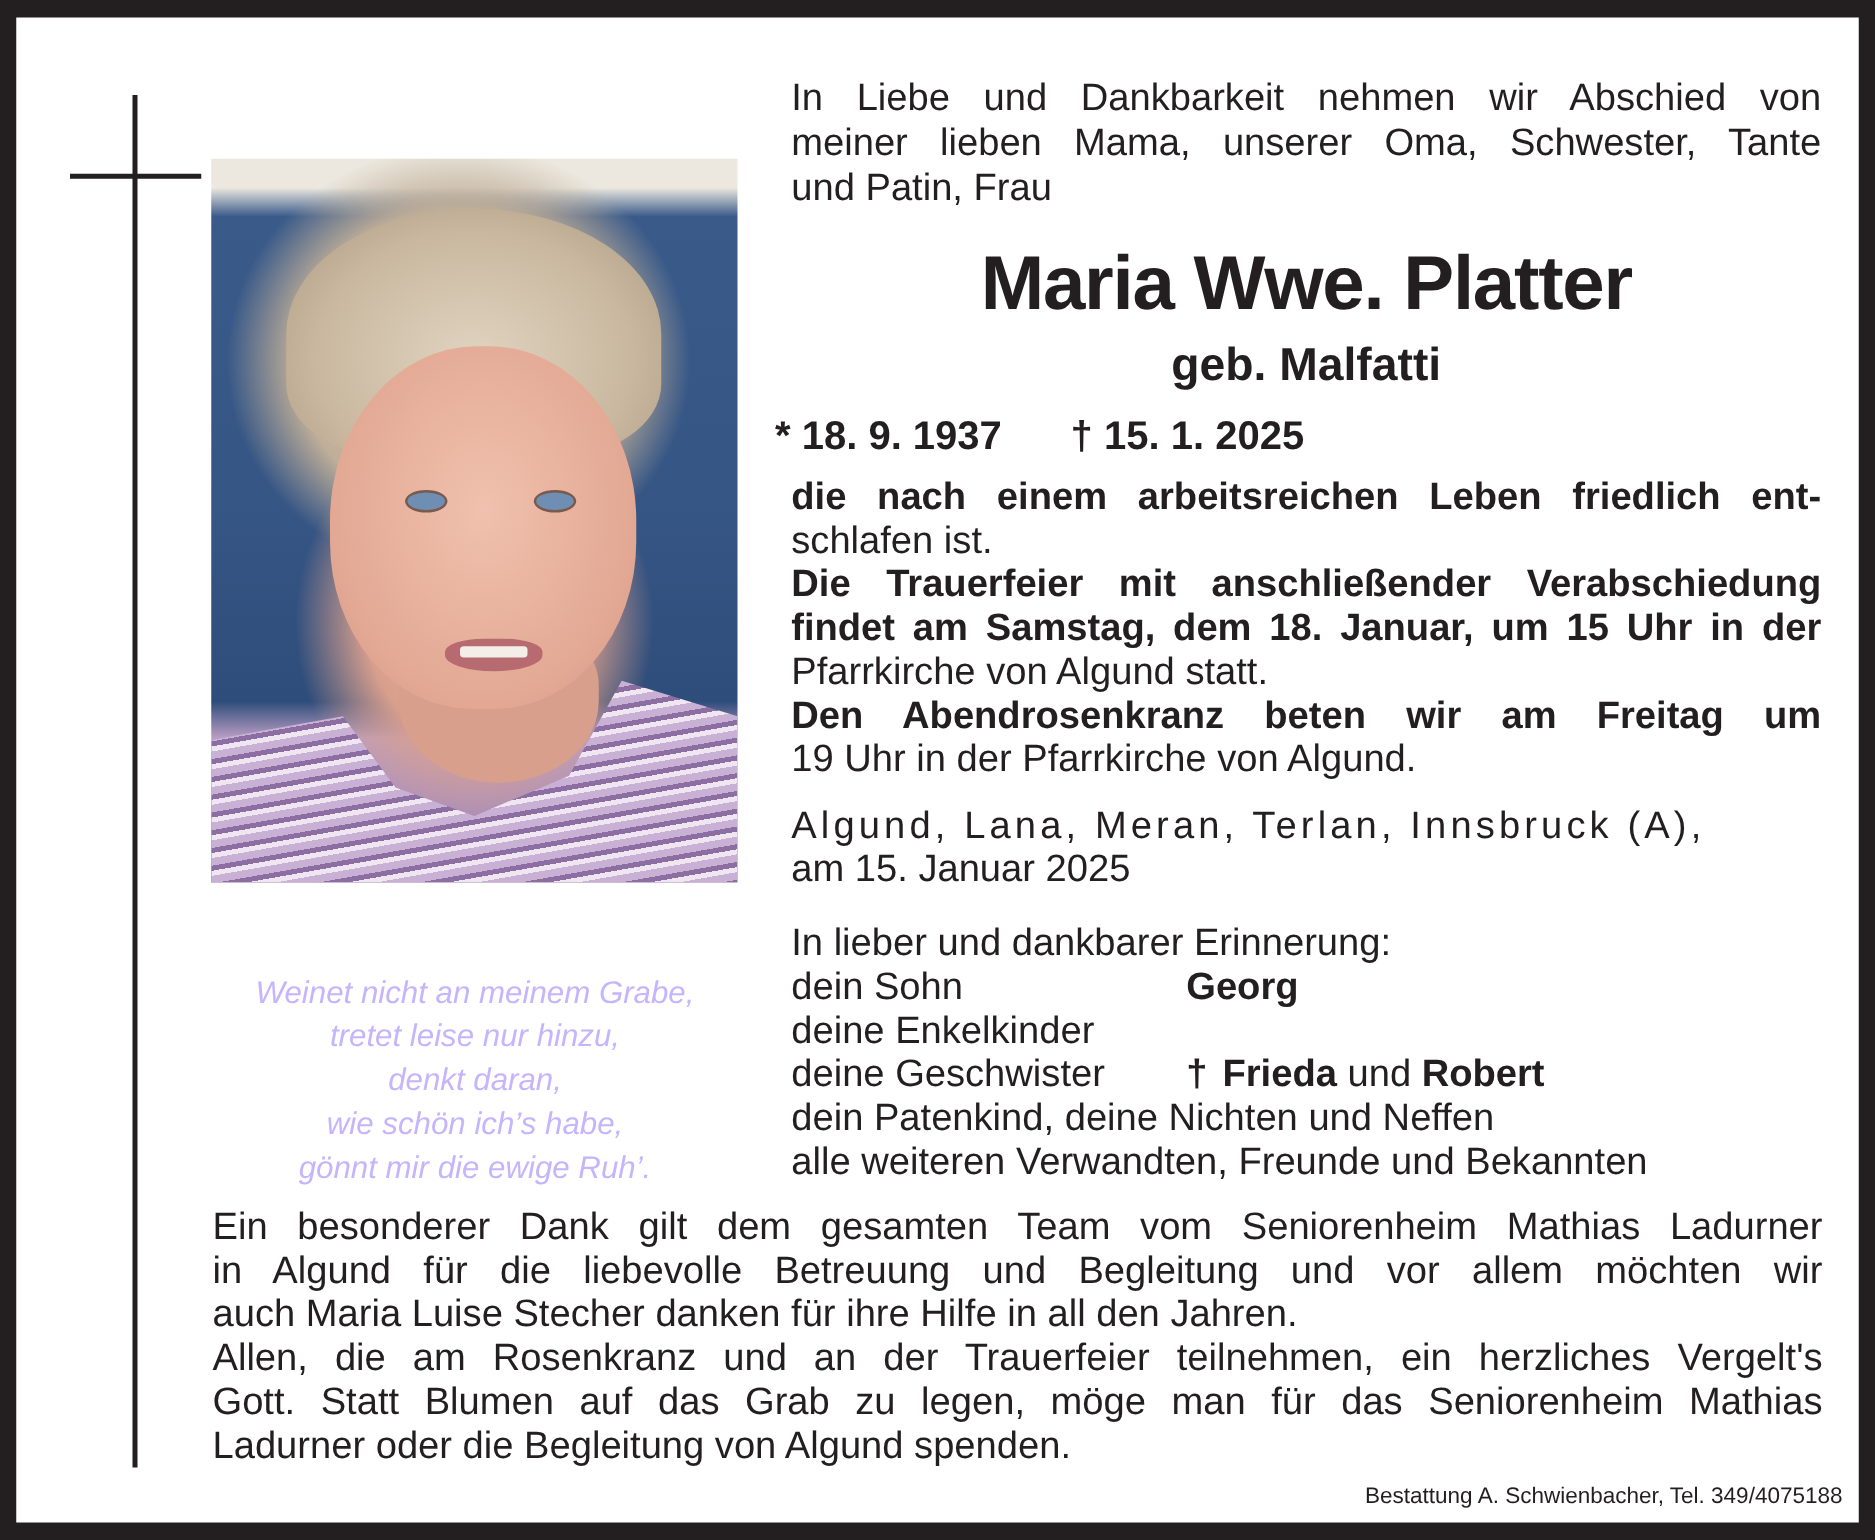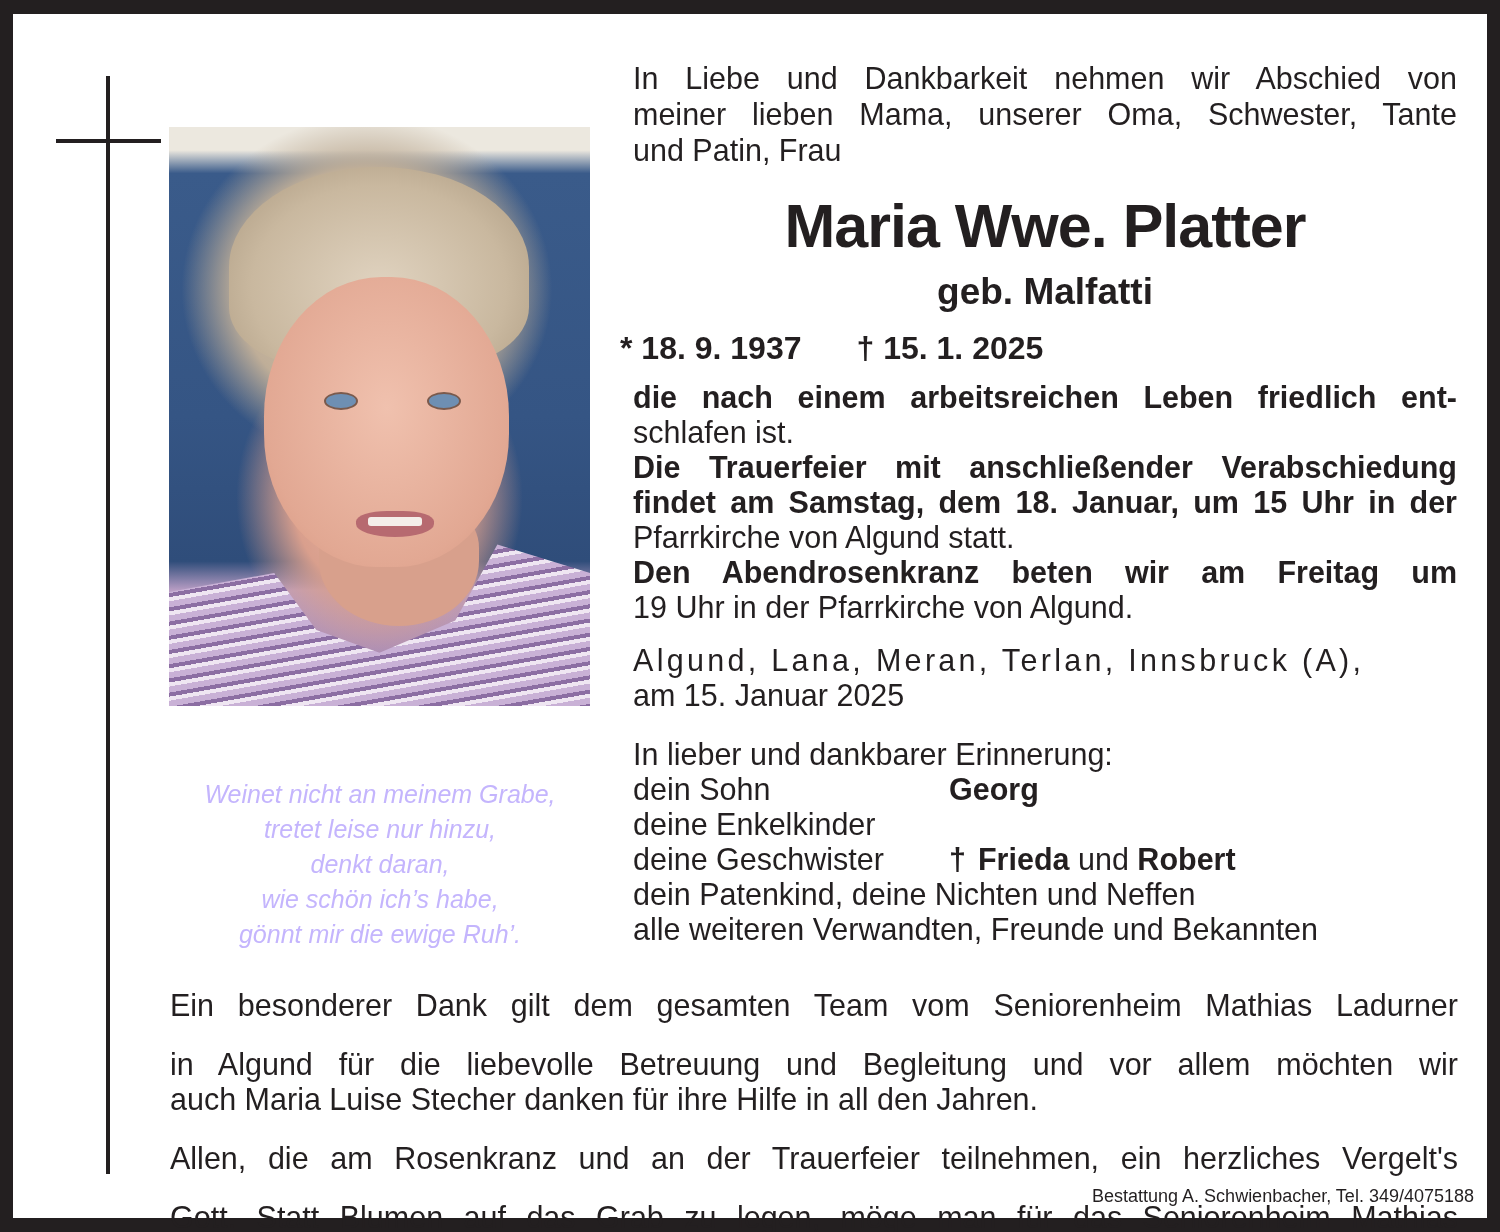--- a/index.html
+++ b/index.html
@@ -69,21 +69,21 @@
   .body1 .j { text-align: justify; text-align-last: justify; font-weight: bold; }
   .places { top: 643px; font-size: 30.5px; line-height: 35px; }
   .places .spaced { letter-spacing: 3.3px; white-space: nowrap; }
   .family { top: 737px; font-size: 30.5px; line-height: 35px; }
   .family .row { display: flex; white-space: nowrap; }
   .family .rel { width: 316px; flex: none; }
   .family b { font-weight: bold; }
   .family .cross { display: inline-block; margin-right: 12px; font-weight: bold; }
   .thanks { position: absolute; left: 170px; top: 964px; width: 1288px; font-size: 30.5px; line-height: 35px; }
   .thanks div { white-space: nowrap; }
-  .thanks .j { text-align: justify; text-align-last: justify; margin-top: 24px; }
+  .thanks .j { text-align: justify; text-align-last: justify; }
   .footer { position: absolute; right: 26px; top: 1185px; font-size: 18px; line-height: 22px; white-space: nowrap; }
 </style>
 </head>
 <body>
 
 <div class="sheet">
   <div class="cross-v"></div>
   <div class="cross-h"></div>
 </div>
 

